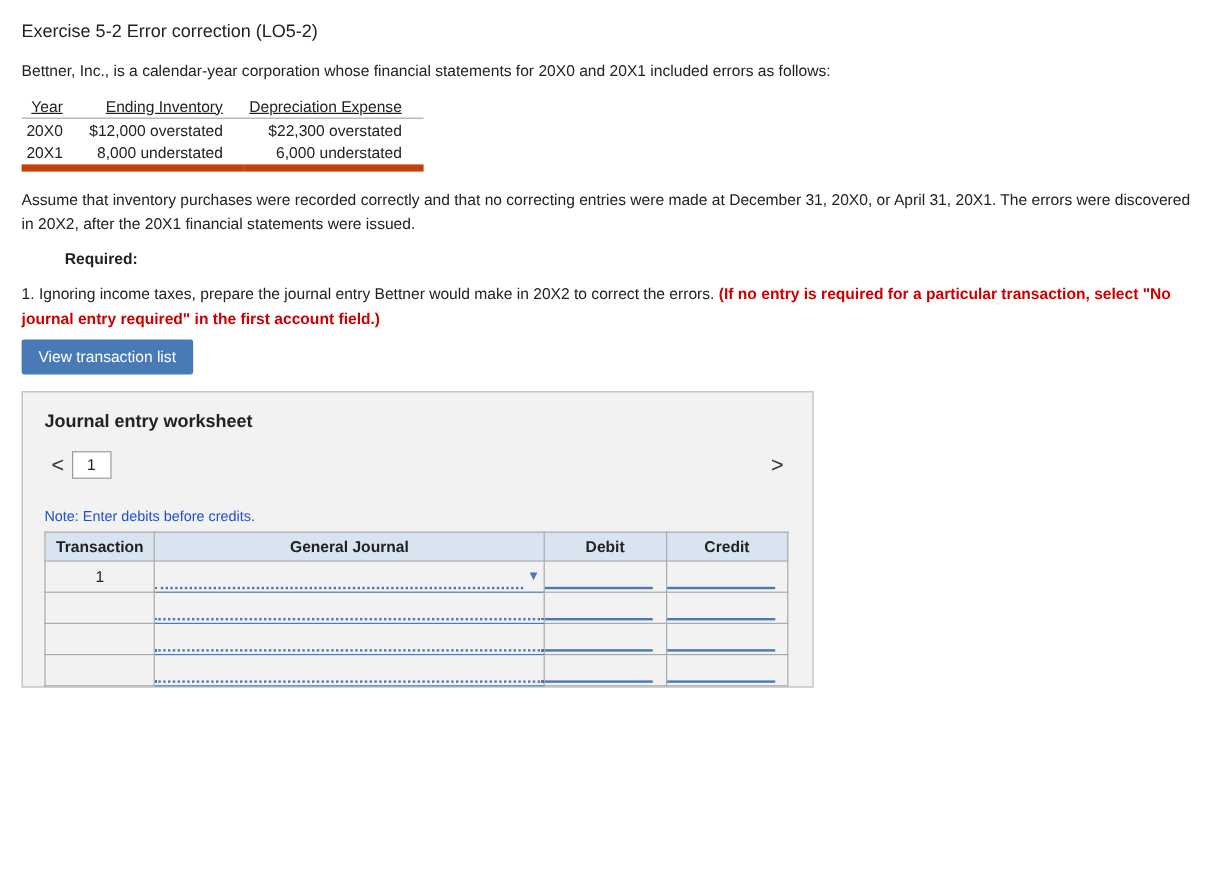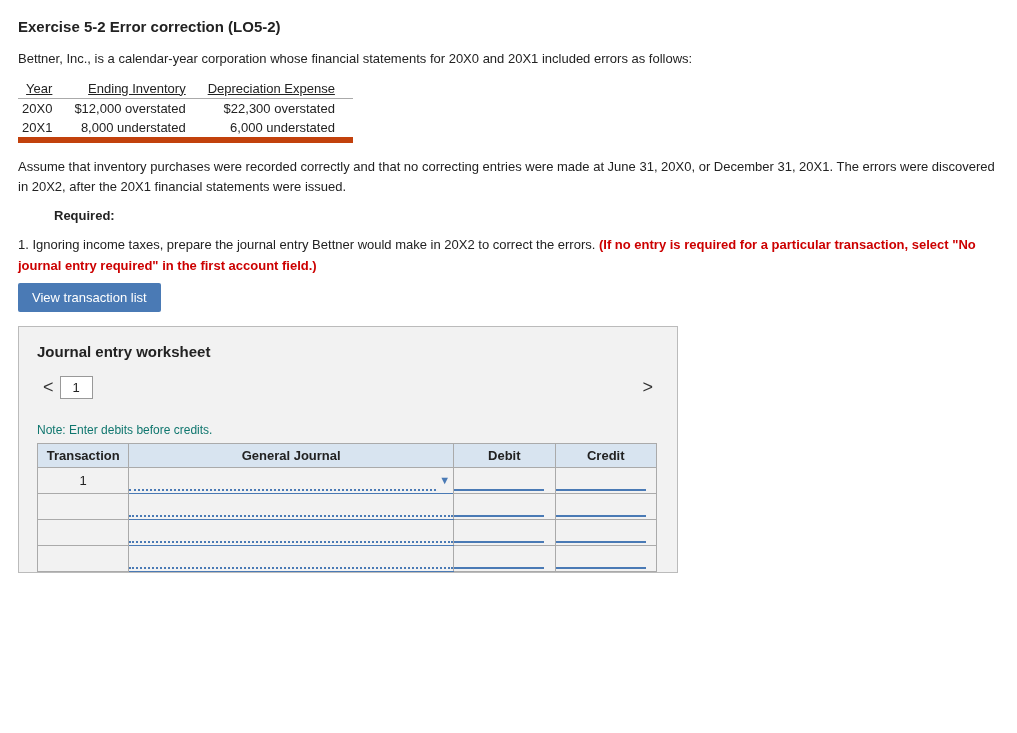--- a/index.html
+++ b/index.html
@@ -5,21 +5,21 @@
     * { box-sizing: border-box; margin: 0; padding: 0; }
     body {
       font-family: Arial, sans-serif;
       font-size: 13px;
       background: #fff;
       color: #222;
       padding: 18px 18px;
       max-width: 1017px;
     }
     .page-title {
-      font-weight: bold;
+      font-weight: normal;
       font-size: 15px;
       margin-bottom: 14px;
     }
     .intro-text {
       margin-bottom: 10px;
       font-size: 13px;
       line-height: 1.5;
     }
     .error-table {
       border-collapse: collapse;
@@ -108,21 +108,21 @@
       border: 1px solid #aaa;
       background: #fff;
       padding: 10px 10px;
       min-height: 80px;
       font-size: 13px;
       line-height: 1.5;
       margin-bottom: 10px;
       max-width: 610px;
     }
     .note-text {
-      color: #0f766e;
+      color: #1d4ed8;
       font-size: 12px;
       margin-bottom: 6px;
       margin-top: 24px;
     }
     .journal-table {
       border-collapse: collapse;
       width: 100%;
       max-width: 620px;
       font-size: 13px;
     }
@@ -208,21 +208,21 @@
       <td>$22,300 overstated</td>
     </tr>
     <tr>
       <td>20X1</td>
       <td>8,000 understated</td>
       <td>6,000 understated</td>
     </tr>
   </tbody>
 </table>
 
-<p class="assume-text">Assume that inventory purchases were recorded correctly and that no correcting entries were made at June 31, 20X0, or December 31, 20X1. The errors were discovered in 20X2, after the 20X1 financial statements were issued.</p>
+<p class="assume-text">Assume that inventory purchases were recorded correctly and that no correcting entries were made at December 31, 20X0, or April 31, 20X1. The errors were discovered in 20X2, after the 20X1 financial statements were issued.</p>
 
 <p class="required-label">Required:</p>
 
 <p class="instruction-text">
   <span>1. Ignoring income taxes, prepare the journal entry Bettner would make in 20X2 to correct the errors.</span>
   <span class="red-bold">(If no entry is required for a particular transaction, select "No journal entry required" in the first account field.)</span>
 </p>
 
 <button class="view-transaction-btn">View transaction list</button>
 

